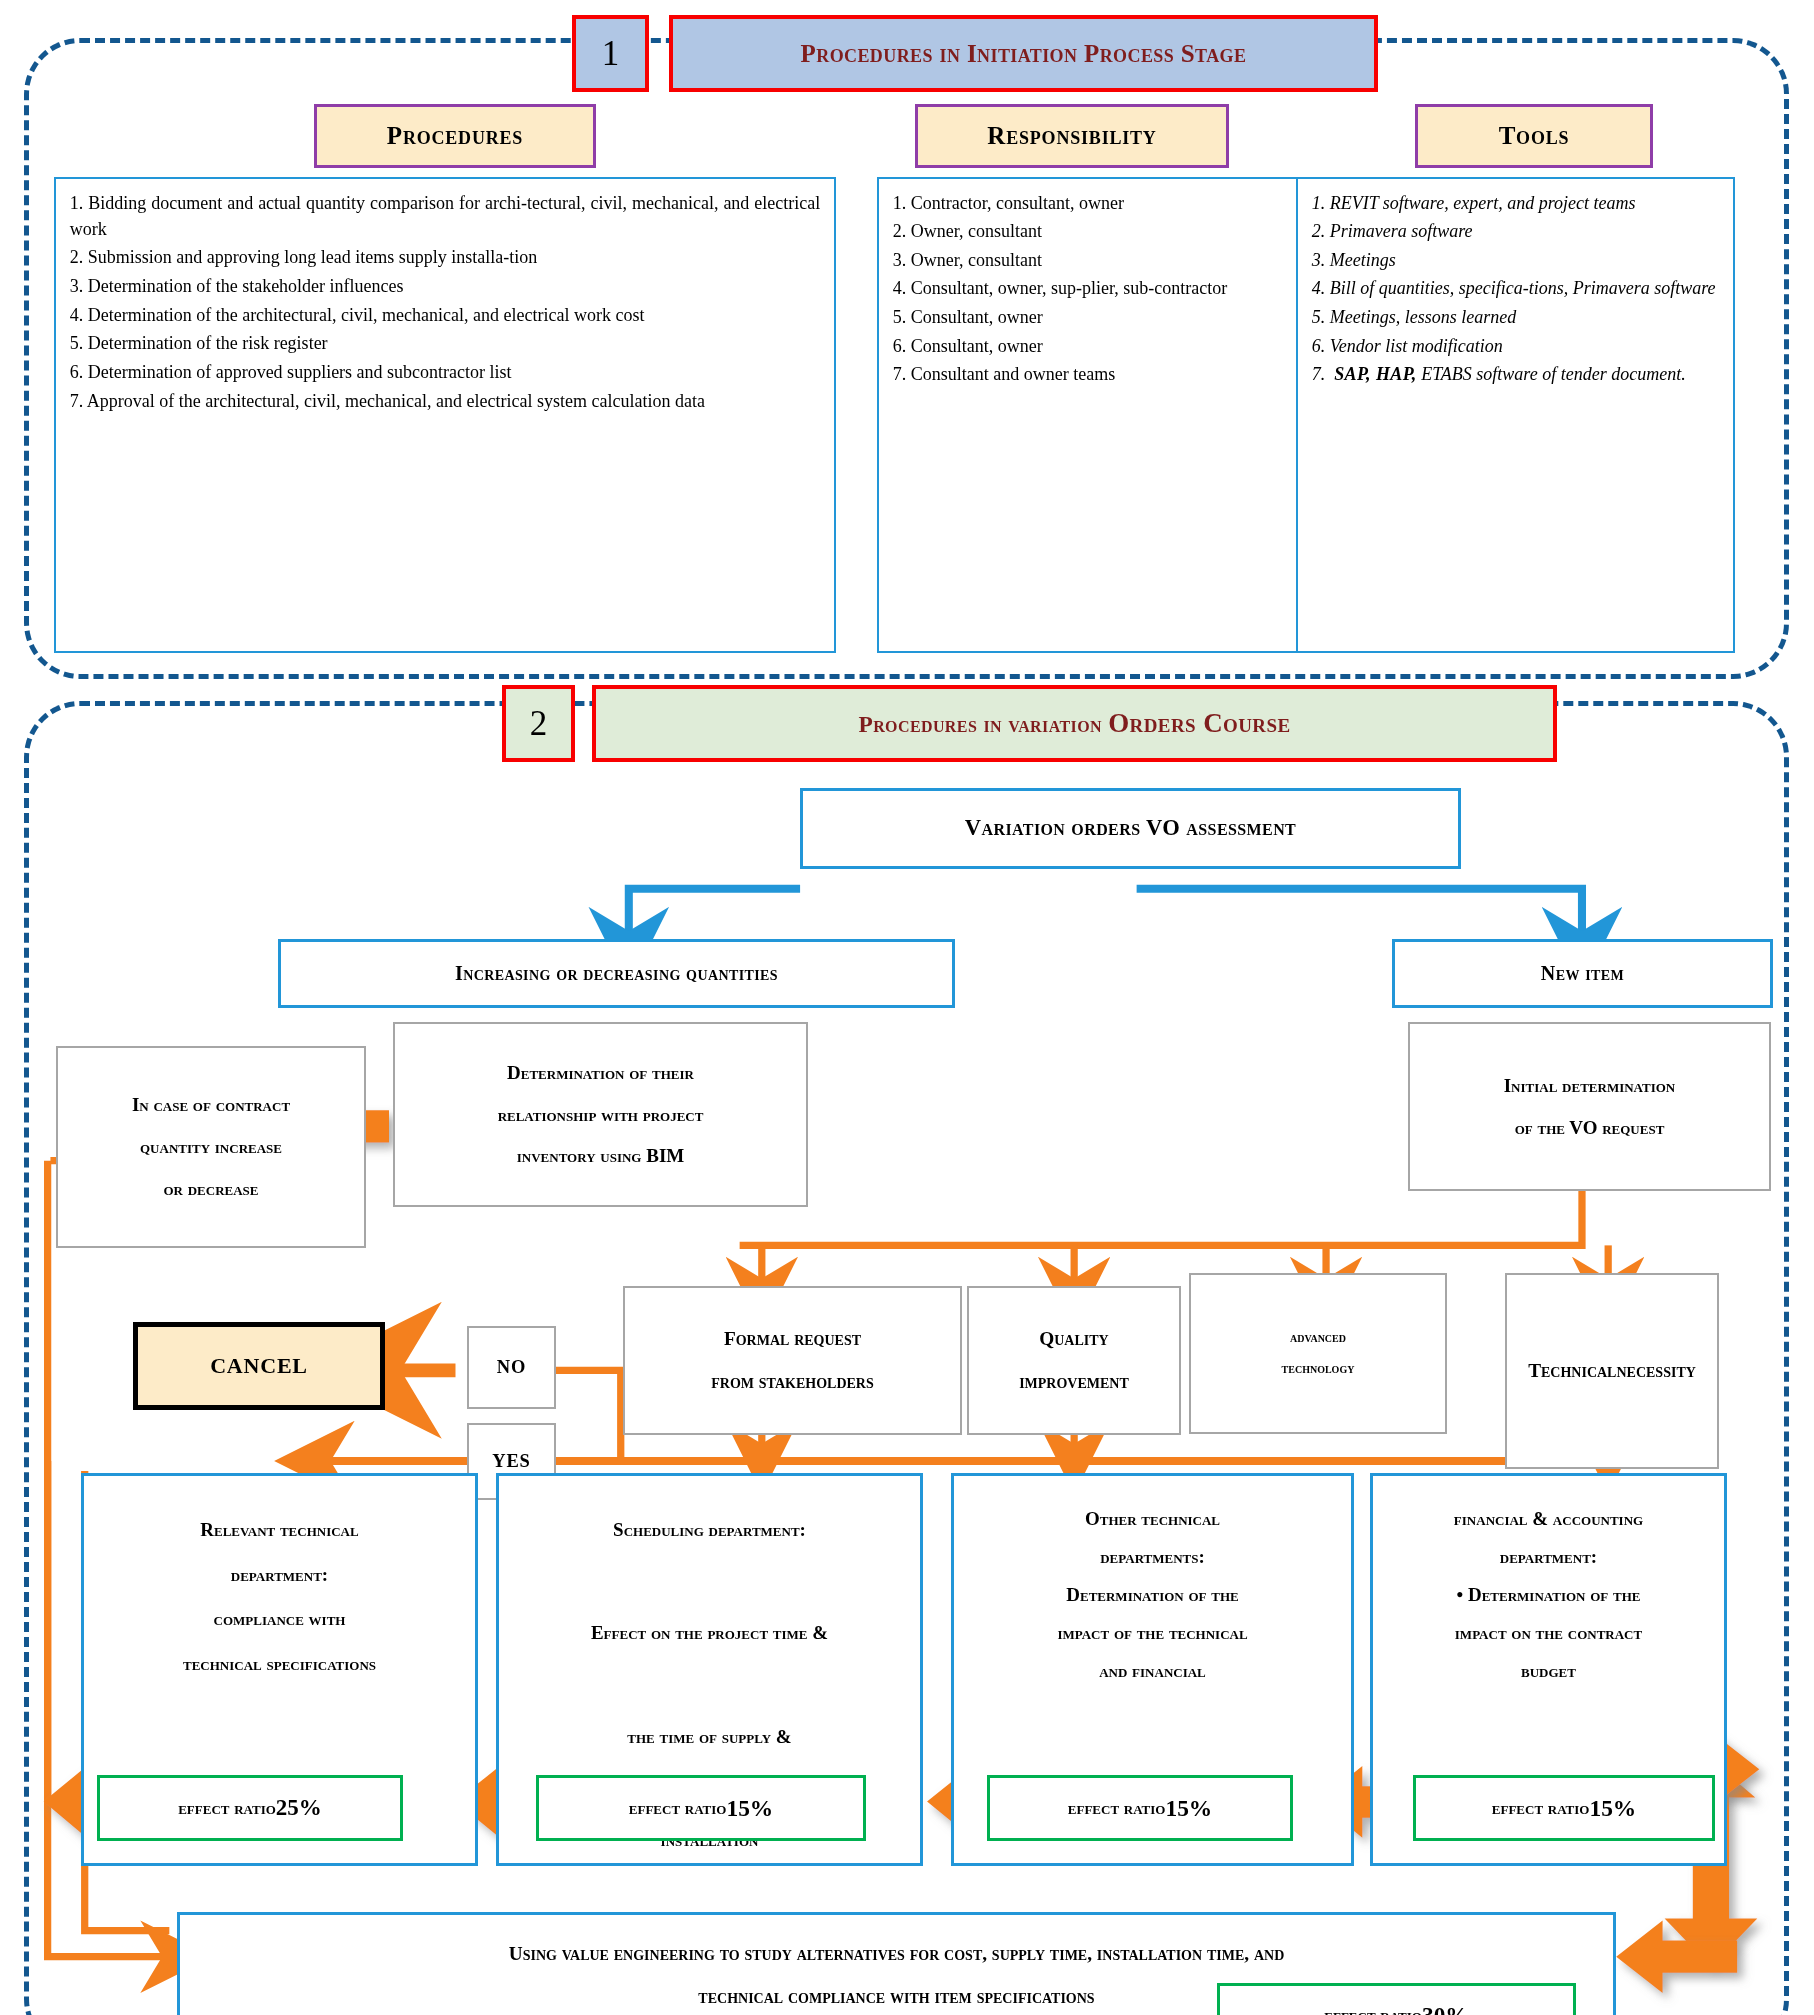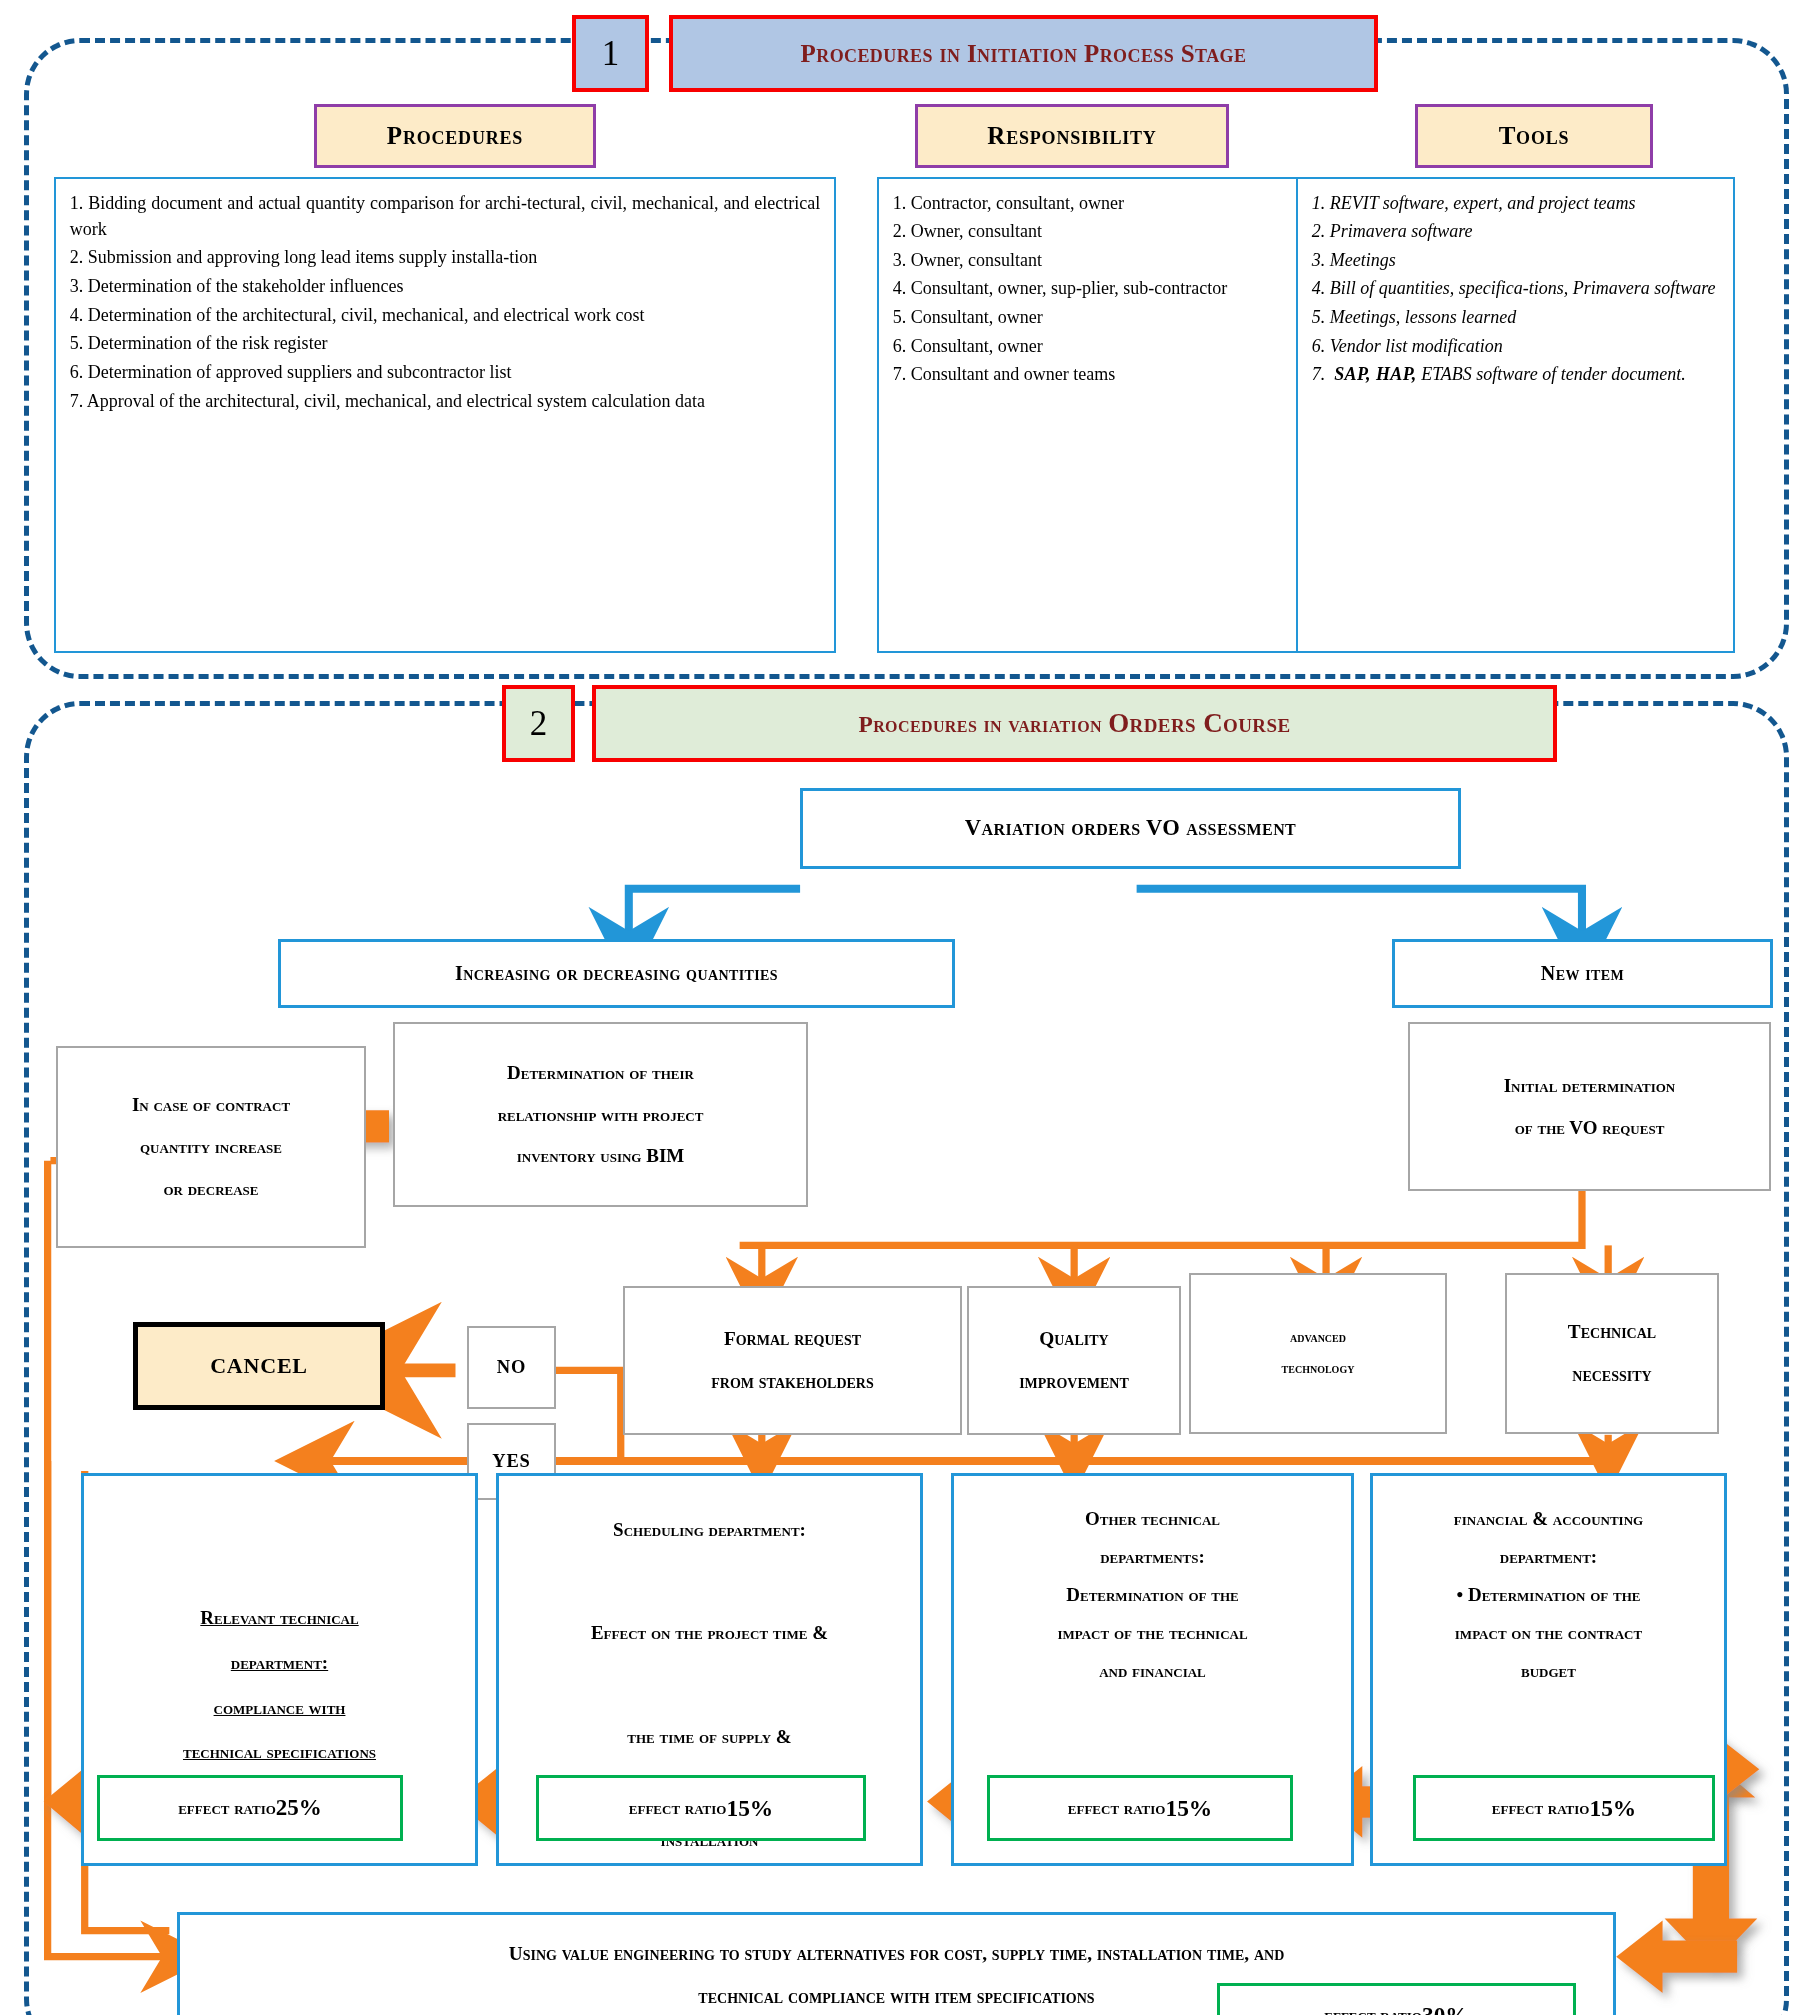--- a/index.html
+++ b/index.html
@@ -274,26 +274,26 @@
     <span>from stakeholders</span>
   </div>
   <div class="abs fbox grey lines2" style="left:967px;top:1286px;width:214px;height:149px;font-size:19.3px;flex-direction:column;">
     <span>Quality</span>
     <span>improvement</span>
   </div>
   <div class="abs fbox grey lines2" style="left:1189px;top:1273px;width:258px;height:161px;font-size:14px;flex-direction:column;">
     <span>advanced</span>
     <span>technology</span>
   </div>
-  <div class="abs fbox grey lines2" style="left:1505px;top:1273px;width:214px;height:161px;font-size:19.3px;flex-direction:column;">
+  <div class="abs fbox grey lines2" style="left:1505px;top:1273px;width:214px;height:196px;font-size:19.3px;">
     <span>Technical</span>
     <span>necessity</span>
   </div>
 
-  <div class="abs fbox blue" style="left:81px;top:1473px;width:397px;height:393px;flex-direction:column;justify-content:center;padding-top:32px;font-size:19px;line-height:2.35;text-decoration:underline;">
+  <div class="abs fbox blue" style="left:81px;top:1473px;width:397px;height:393px;flex-direction:column;justify-content:flex-start;padding-top:32px;font-size:19px;line-height:2.35;">
     <span>Relevant technical</span>
     <span>department:</span>
     <span>compliance with</span>
     <span>technical specifications</span>
   </div>
   <div class="abs fbox green" style="left:97px;top:1775px;width:306px;height:66px;font-size:19px;">
     <span>effect ratio </span>
       <span style="font-size:23px;font-weight:700;">25%</span>
   </div>
 

